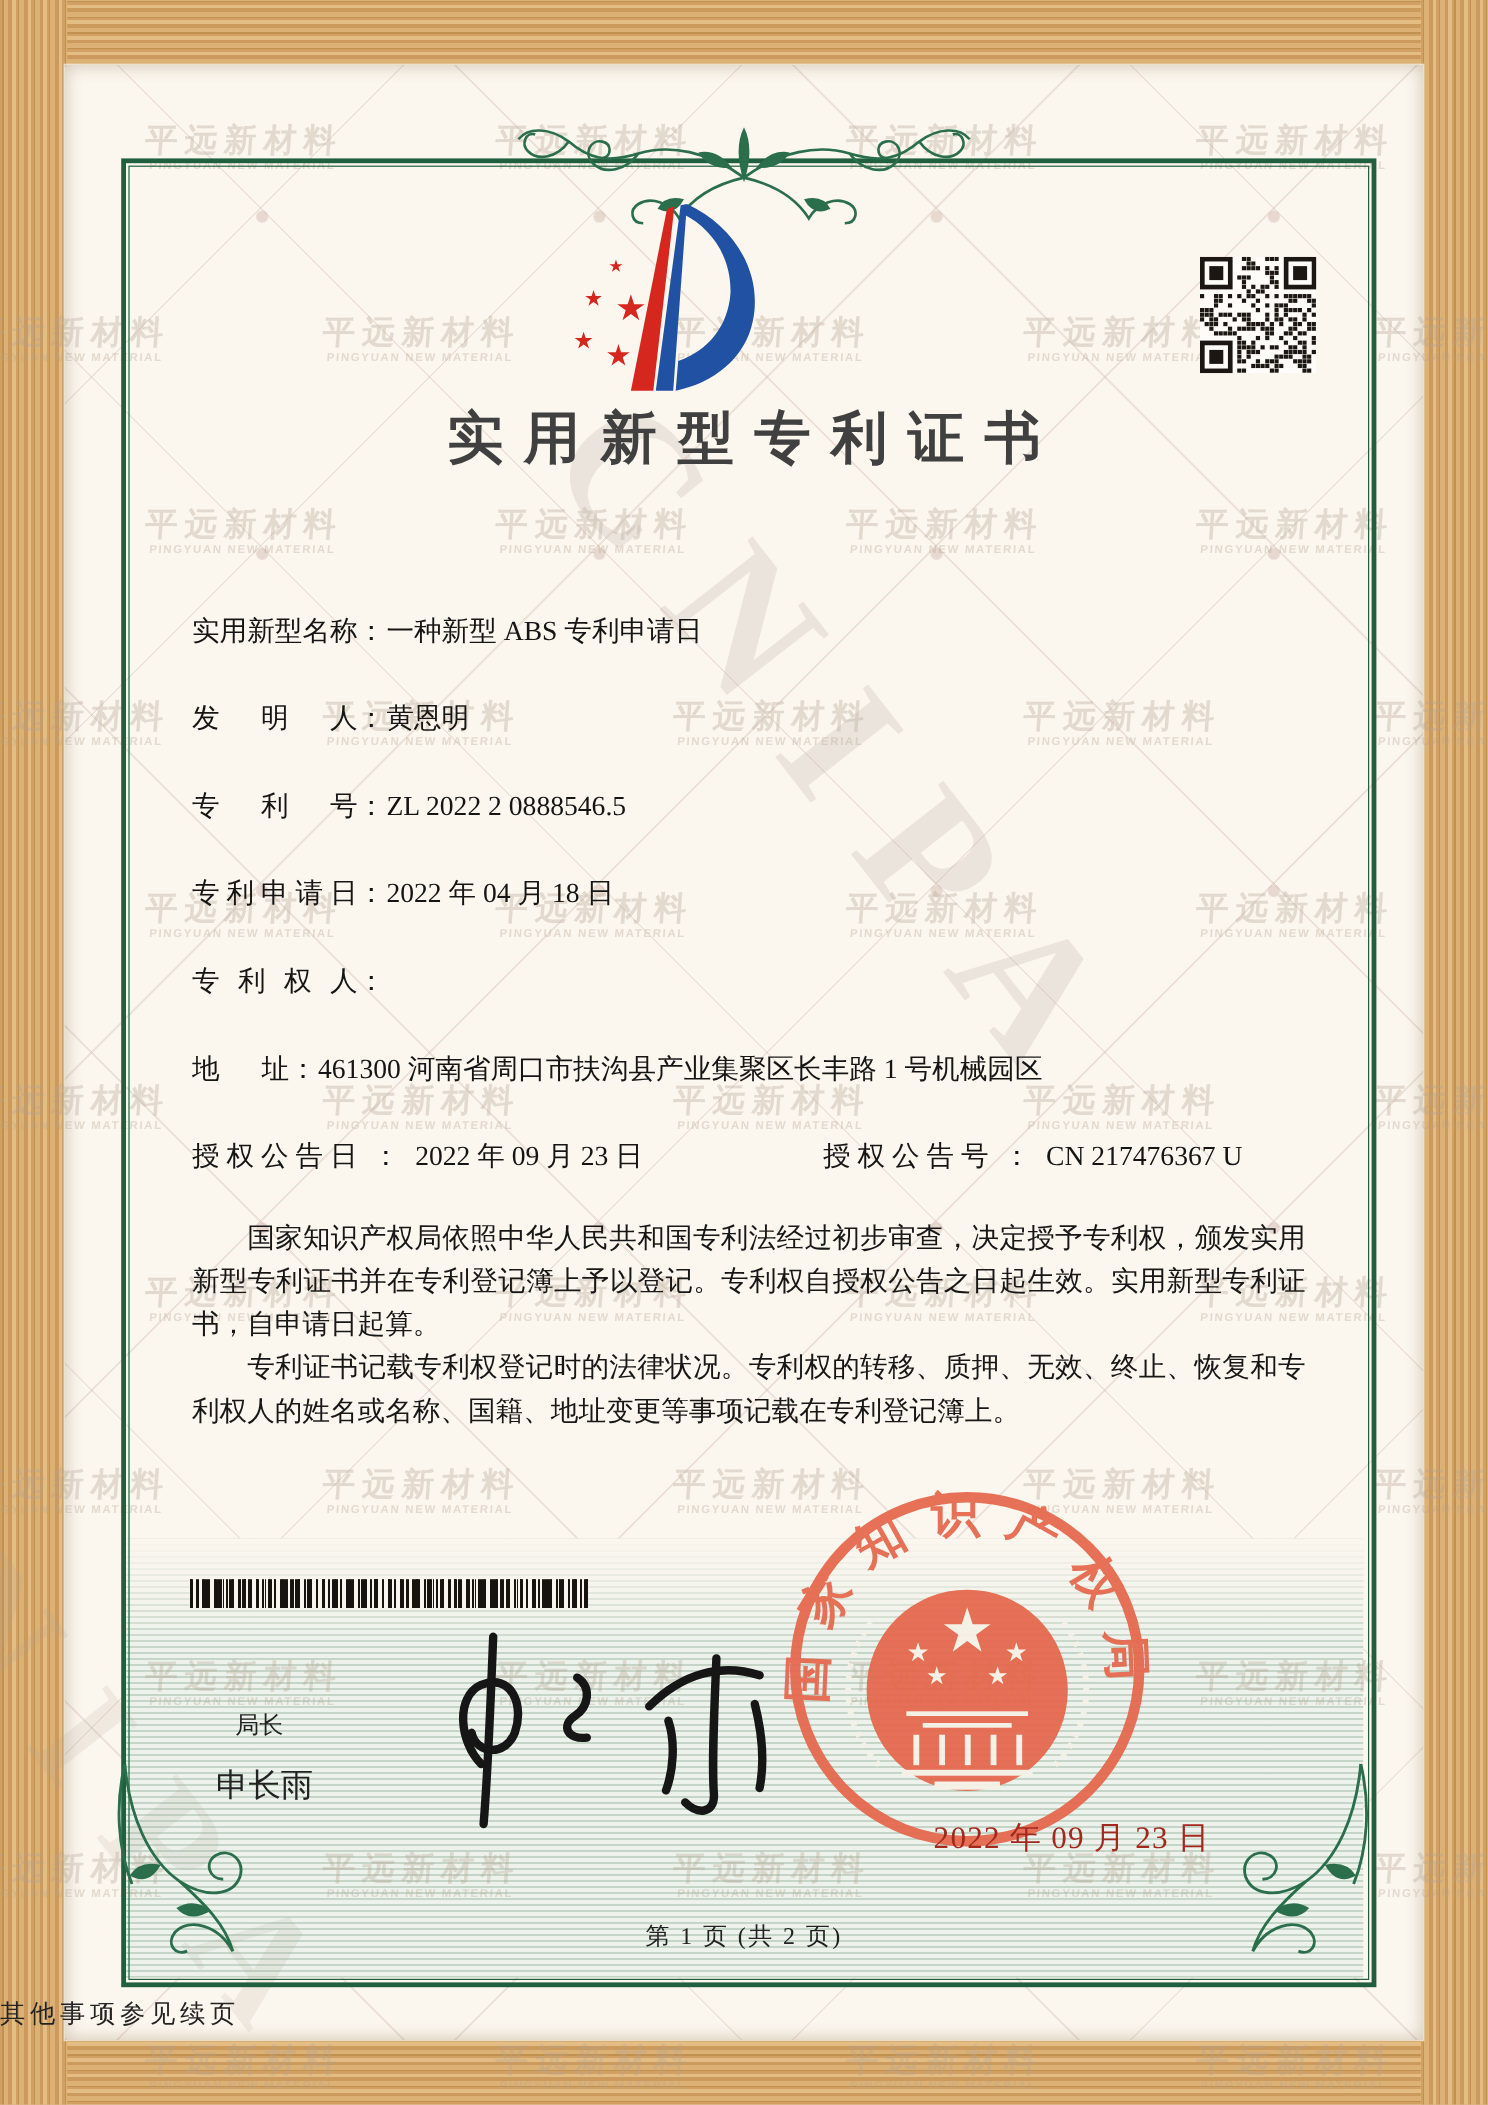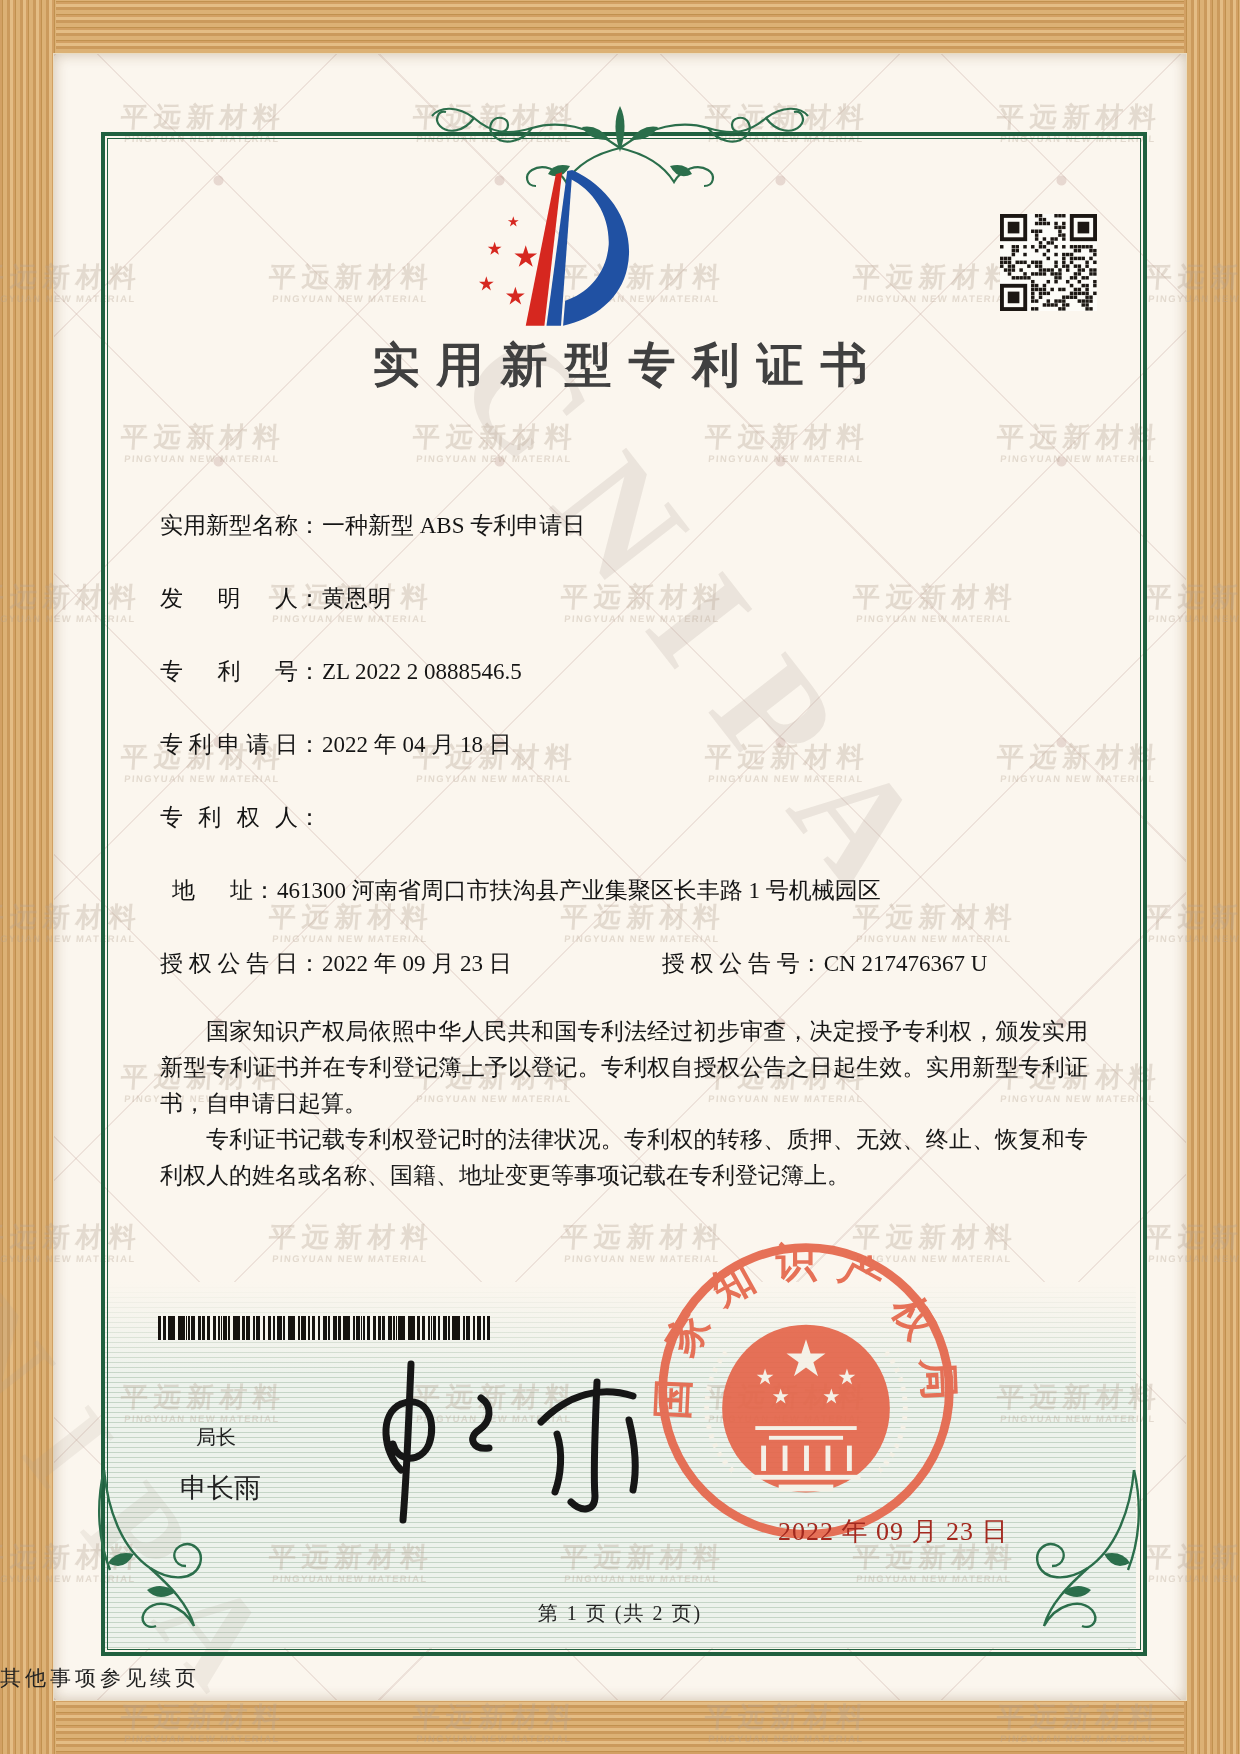--- a/index.html
+++ b/index.html
@@ -55,24 +55,24 @@
   .content{position:absolute;inset:0;z-index:4;}
   .abs{position:absolute;}
   .cert-no{left:163px;top:192px;font-size:23px;letter-spacing:3px;color:#222;}
   .title{left:0;right:0;top:334px;text-align:center;font-size:47px;font-weight:bold;
     letter-spacing:17px;text-indent:17px;color:#404040;}
   .qr-box{left:1000px;top:214px;width:97px;height:97px;background:#fdfcf8;}
 
   .fields{left:160px;top:510px;width:920px;font-size:23px;color:#151515;}
   .field-row{display:flex;align-items:flex-start;line-height:31px;margin-bottom:42px;}
   .f-label{flex:none;width:138px;text-align:justify;text-align-last:justify;}
-  .f-label-narrow{width:81px;margin-left:12px;}
+  .f-label-narrow{width:81px;}
   .f-colon{flex:none;width:24px;}
   .f-value{flex:none;max-width:660px;}
-  .f-group{display:flex;}
+  .f-group{display:flex;gap:12px;}
   .f-group-right{margin-left:150px;}
 
   .bodytext{left:160px;top:1014px;width:928px;font-size:23px;line-height:36px;
     text-align:justify;color:#171717;}
   .bodytext p{margin:0;text-indent:2em;}
 
   .barcode{left:158px;top:1316px;width:332px;height:24px;background-color:#f8f5ee;
     background-image:
       repeating-linear-gradient(90deg,#17130f 0 2px,transparent 2px 5px),
       repeating-linear-gradient(90deg,#17130f 0 1px,transparent 1px 7px),

